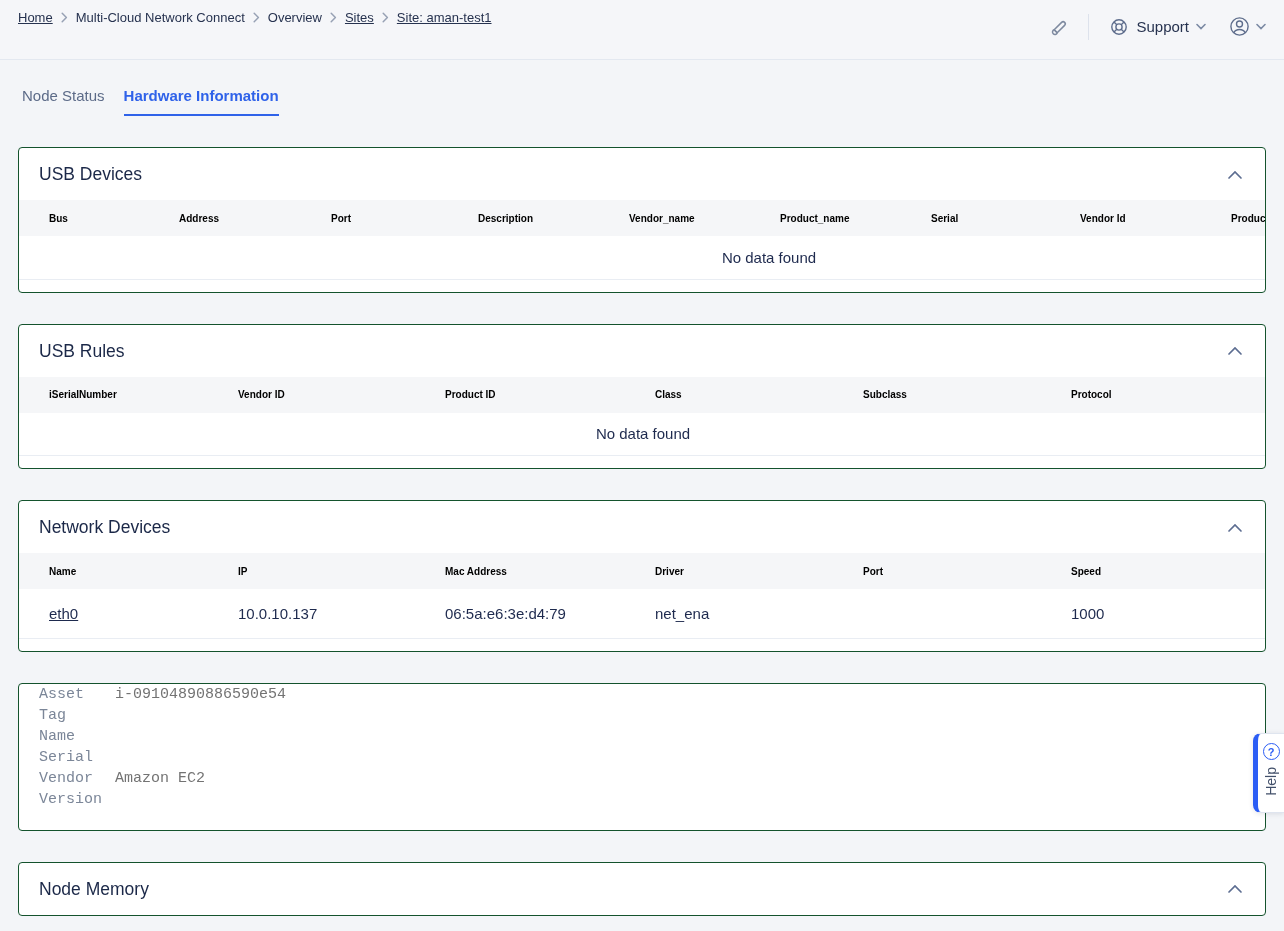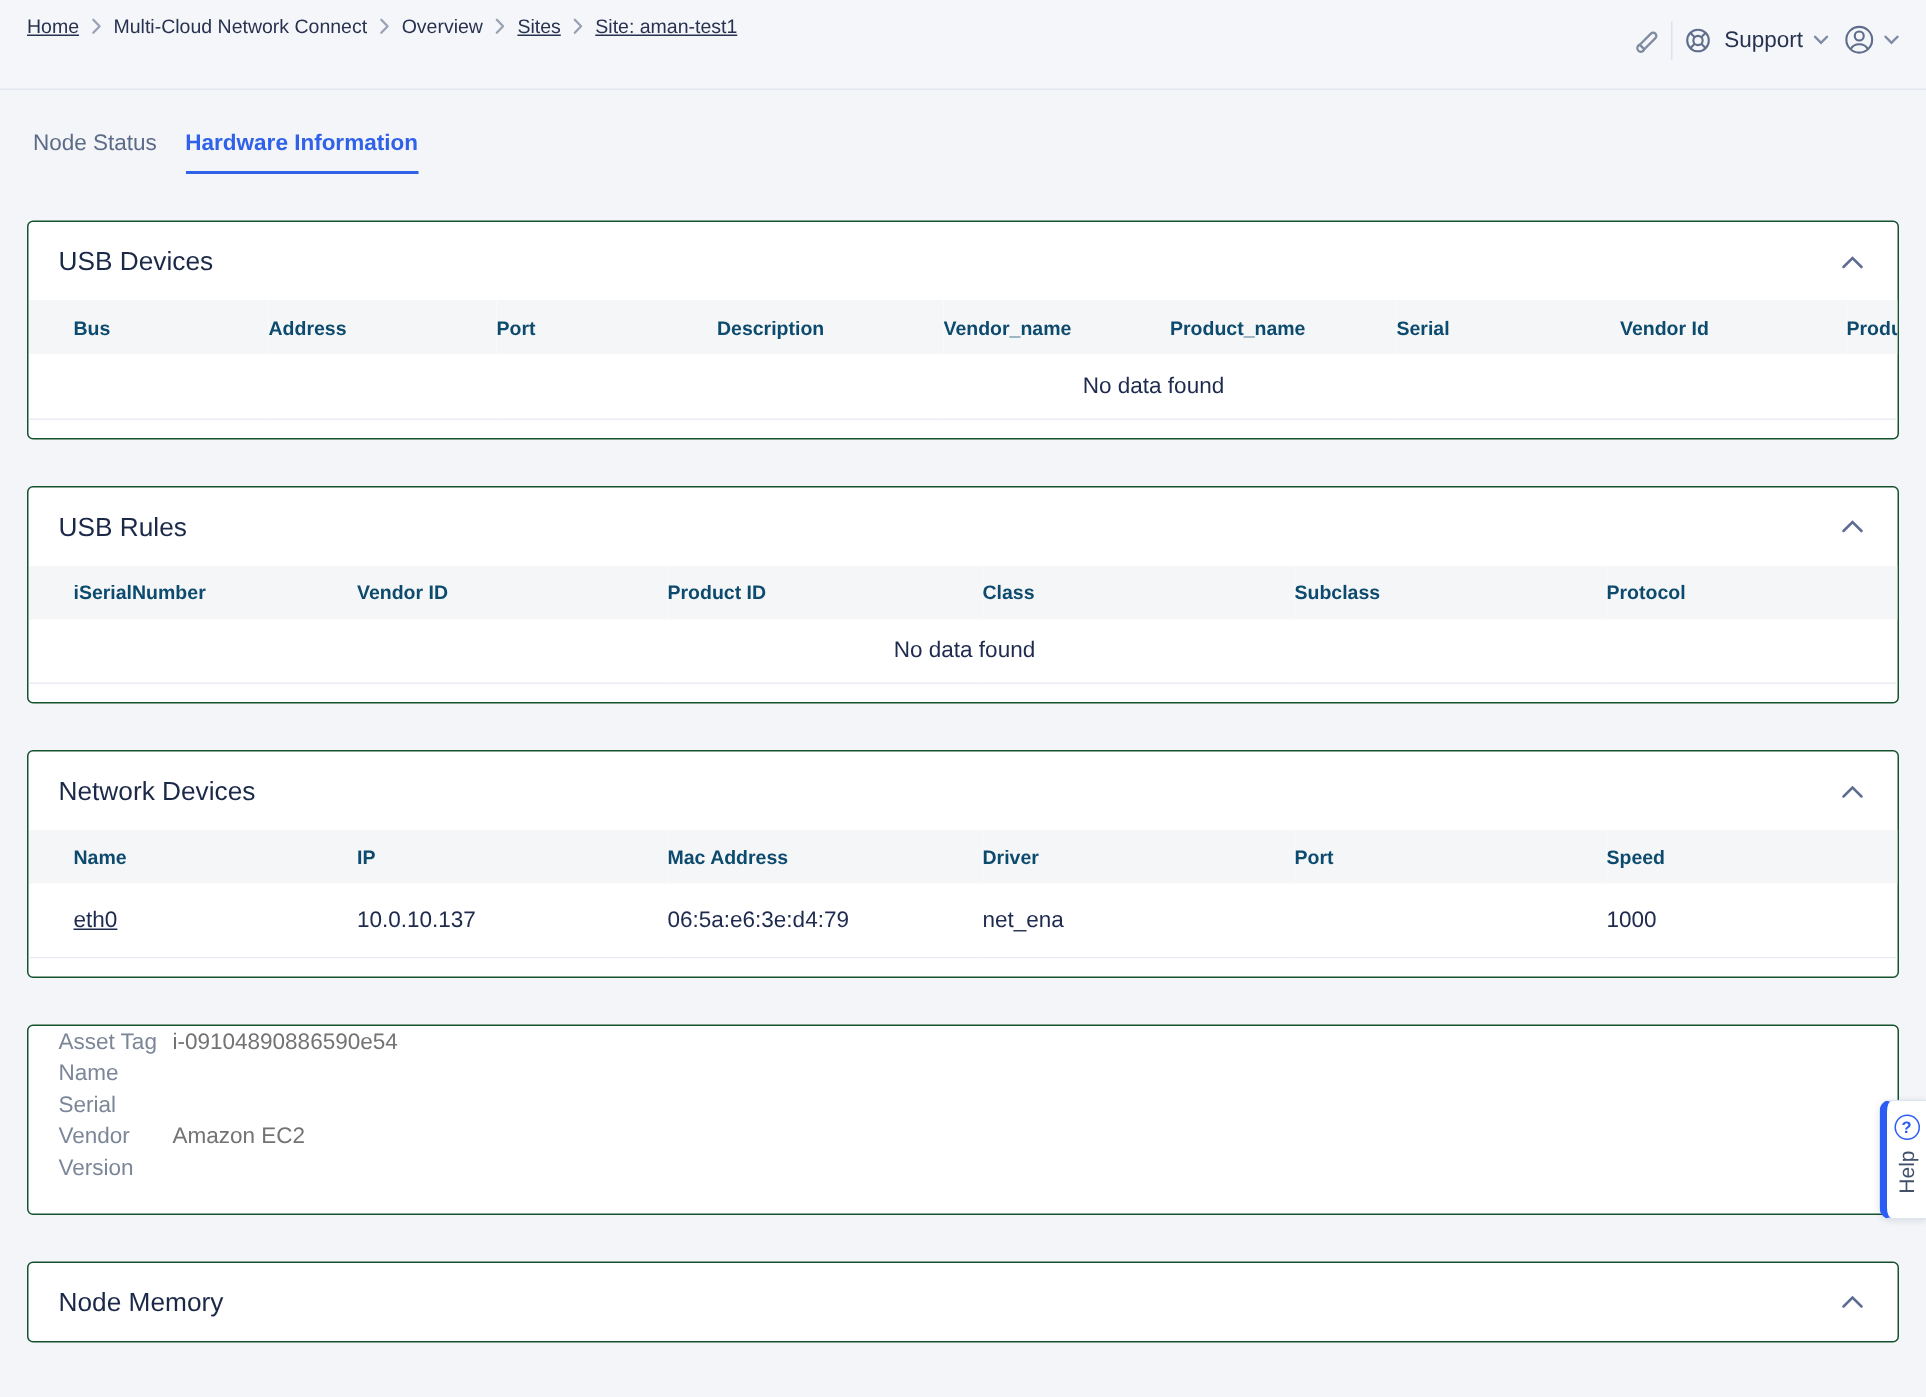--- a/index.html
+++ b/index.html
@@ -17,21 +17,21 @@
     padding:8px 18px 0 18px;
     display:flex; justify-content:space-between;
   }
   .header-left { display:flex; flex-direction:column; }
   .breadcrumb { display:flex; align-items:center; gap:8px; font-size:13px; color:#26324f; height:18px; }
   .crumb { white-space:nowrap; }
   .crumb.link { text-decoration:underline; cursor:pointer; }
   .bc-sep { display:flex; align-items:center; }
   .page-title { font-size:20px; font-weight:500; margin-top:5px; color:#1b2848; }
 
-  .header-right { display:flex; align-items:center; gap:1px; padding-bottom:14px; }
+  .header-right { display:flex; align-items:center; gap:14px; padding-bottom:14px; }
   .icon-btn { display:flex; align-items:center; cursor:pointer; }
   .v-divider { width:1px; height:26px; background:#dde2ec; margin:0 6px; }
   .support { display:flex; align-items:center; gap:7px; cursor:pointer; }
   .support-label { font-size:15px; color:#26324f; }
   .account { display:flex; align-items:center; gap:5px; cursor:pointer; margin-left:8px; }
 
   
   .tabs { display:flex; gap:19px; padding:0 22px; margin-top:25px; }
   .tab { font-size:15px; color:#5c6b88; padding:2px 0 10px 0; cursor:pointer; border-bottom:2px solid transparent; }
   .tab.active { color:#2f62e9; font-weight:bold; border-bottom-color:#2f62e9; }
@@ -47,32 +47,32 @@
     padding:16px 20px 15px 20px;
   }
   .card-title { font-size:17.5px; font-weight:500; color:#1b2848; }
   .collapse-btn { cursor:pointer; display:flex; align-items:center; padding:2px; }
 
   .table-clip { overflow:hidden; width:100%; }
   table { border-collapse:collapse; table-layout:fixed; }
   table.full { width:100%; }
   thead tr { background:#f5f6f8; }
   th {
-    text-align:left; font-size:13px; font-weight:bold; color:#0c4a6e;
+    text-align:left; font-size:10px; font-weight:bold; color:#000000;
     height:36px; padding:0; white-space:nowrap; overflow:hidden;
   }
   th.first, td.first { padding-left:30px; }
   td { font-size:15px; color:#1e2a4e; height:49px; padding:0; border-bottom:1px solid #e9edf3; white-space:nowrap; }
   tr.no-data td { text-align:center; height:43px; }
   .table-pad { height:12px; }
   .cell-link { text-decoration:underline; cursor:pointer; color:#1e2a4e; }
 
   
   .fields { padding:0 20px 20px 20px; }
-  .field-row { display:grid; grid-template-columns:76px auto; line-height:21px; }
+  .field-row { display:grid; grid-template-columns:76px auto; line-height:21px;font-family:Liberation Mono, monospace; }
   .field-label { font-size:15px; color:#7b8698; }
   .field-value { font-size:15px; color:#737373; }
 
   
   .help-tab {
     position:fixed; right:0; top:733px; width:31px; height:80px;
     background:#ffffff; border:1px solid #dfe5ef; border-right:none;
     border-left:5px solid #2b5df5; border-radius:8px 0 0 8px;
     box-shadow:0 1px 5px rgba(30,42,78,.12);
     display:flex; flex-direction:column; align-items:center;

